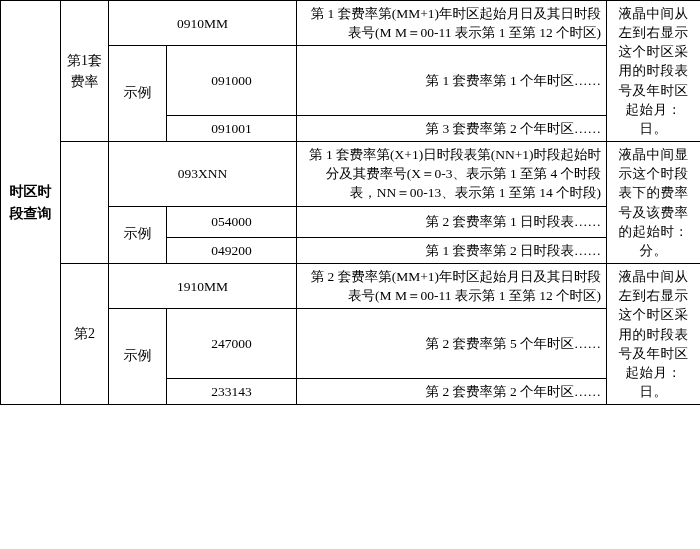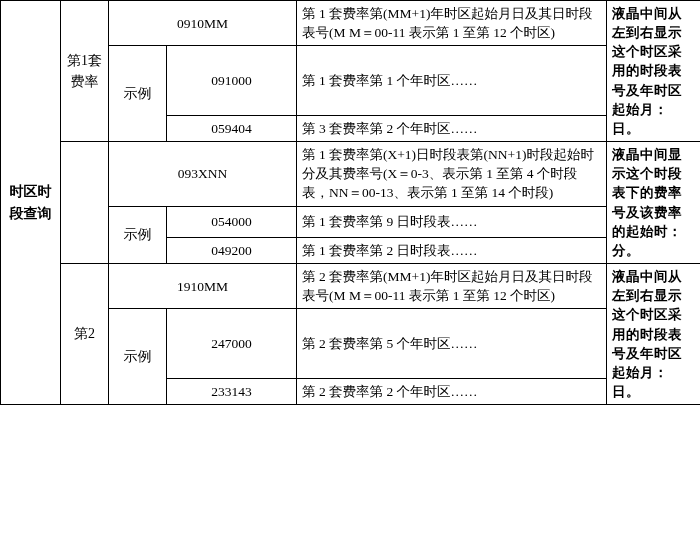--- a/index.html
+++ b/index.html
@@ -48,37 +48,37 @@
   }
   .c-group {
     text-align: center;
     font-size: 14px;
     line-height: 1.5;
   }
   .c-example {
     text-align: center;
     font-size: 14px;
     line-height: 1.5;
+    font-family: Liberation Mono, monospace;
   }
   .c-code {
     text-align: center;
     font-size: 14px;
     padding-right: 8px;
     white-space: nowrap;
   }
   .c-desc {
-    text-align: left;
+    text-align: right;
     font-size: 13.5px;
   }
   .c-note {
-    text-align: left;
+    text-align: center;
     font-size: 13.5px;
     line-height: 1.52;
     letter-spacing: 0.5px;
-    font-weight: bold;
   }
   
   .stack {
     display: block;
     font-size: 14px;
     line-height: 1.52;
     word-break: break-all;
   }
 </style>
 </head>
@@ -108,38 +108,38 @@
         <td class="c-note" rowspan="3">液晶中间从左到右显示这个时区采用的时段表号及年时区起始月：日。</td>
       </tr>
       <tr>
         <td class="c-example" rowspan="2">
           <span class="stack">示例</span>
         </td>
         <td class="c-code">091000</td>
         <td class="c-desc">第 1 套费率第 1 个年时区……</td>
       </tr>
       <tr>
-        <td class="c-code">059404</td>
+        <td class="c-code">091001</td>
         <td class="c-desc">第 3 套费率第 2 个年时区……</td>
       </tr>
 
       <tr>
         <td class="c-group" rowspan="3">
           <span class="stack"></span>
         </td>
         <td class="c-code" colspan="2">093XNN</td>
         <td class="c-desc">第 1 套费率第(X+1)日时段表第(NN+1)时段起始时分及其费率号(X＝0-3、表示第 1 至第 4 个时段表，NN＝00-13、表示第 1 至第 14 个时段)</td>
         <td class="c-note" rowspan="3">液晶中间显示这个时段表下的费率号及该费率的起始时：分。</td>
       </tr>
       <tr>
         <td class="c-example" rowspan="2">
           <span class="stack">示例</span>
         </td>
         <td class="c-code">054000</td>
-        <td class="c-desc">第 1 套费率第 9 日时段表……</td>
+        <td class="c-desc">第 2 套费率第 1 日时段表……</td>
       </tr>
       <tr>
         <td class="c-code">049200</td>
         <td class="c-desc">第 1 套费率第 2 日时段表……</td>
       </tr>
 
       <tr>
         <td class="c-group" rowspan="3">
           <span class="stack">第2</span>
         </td>

